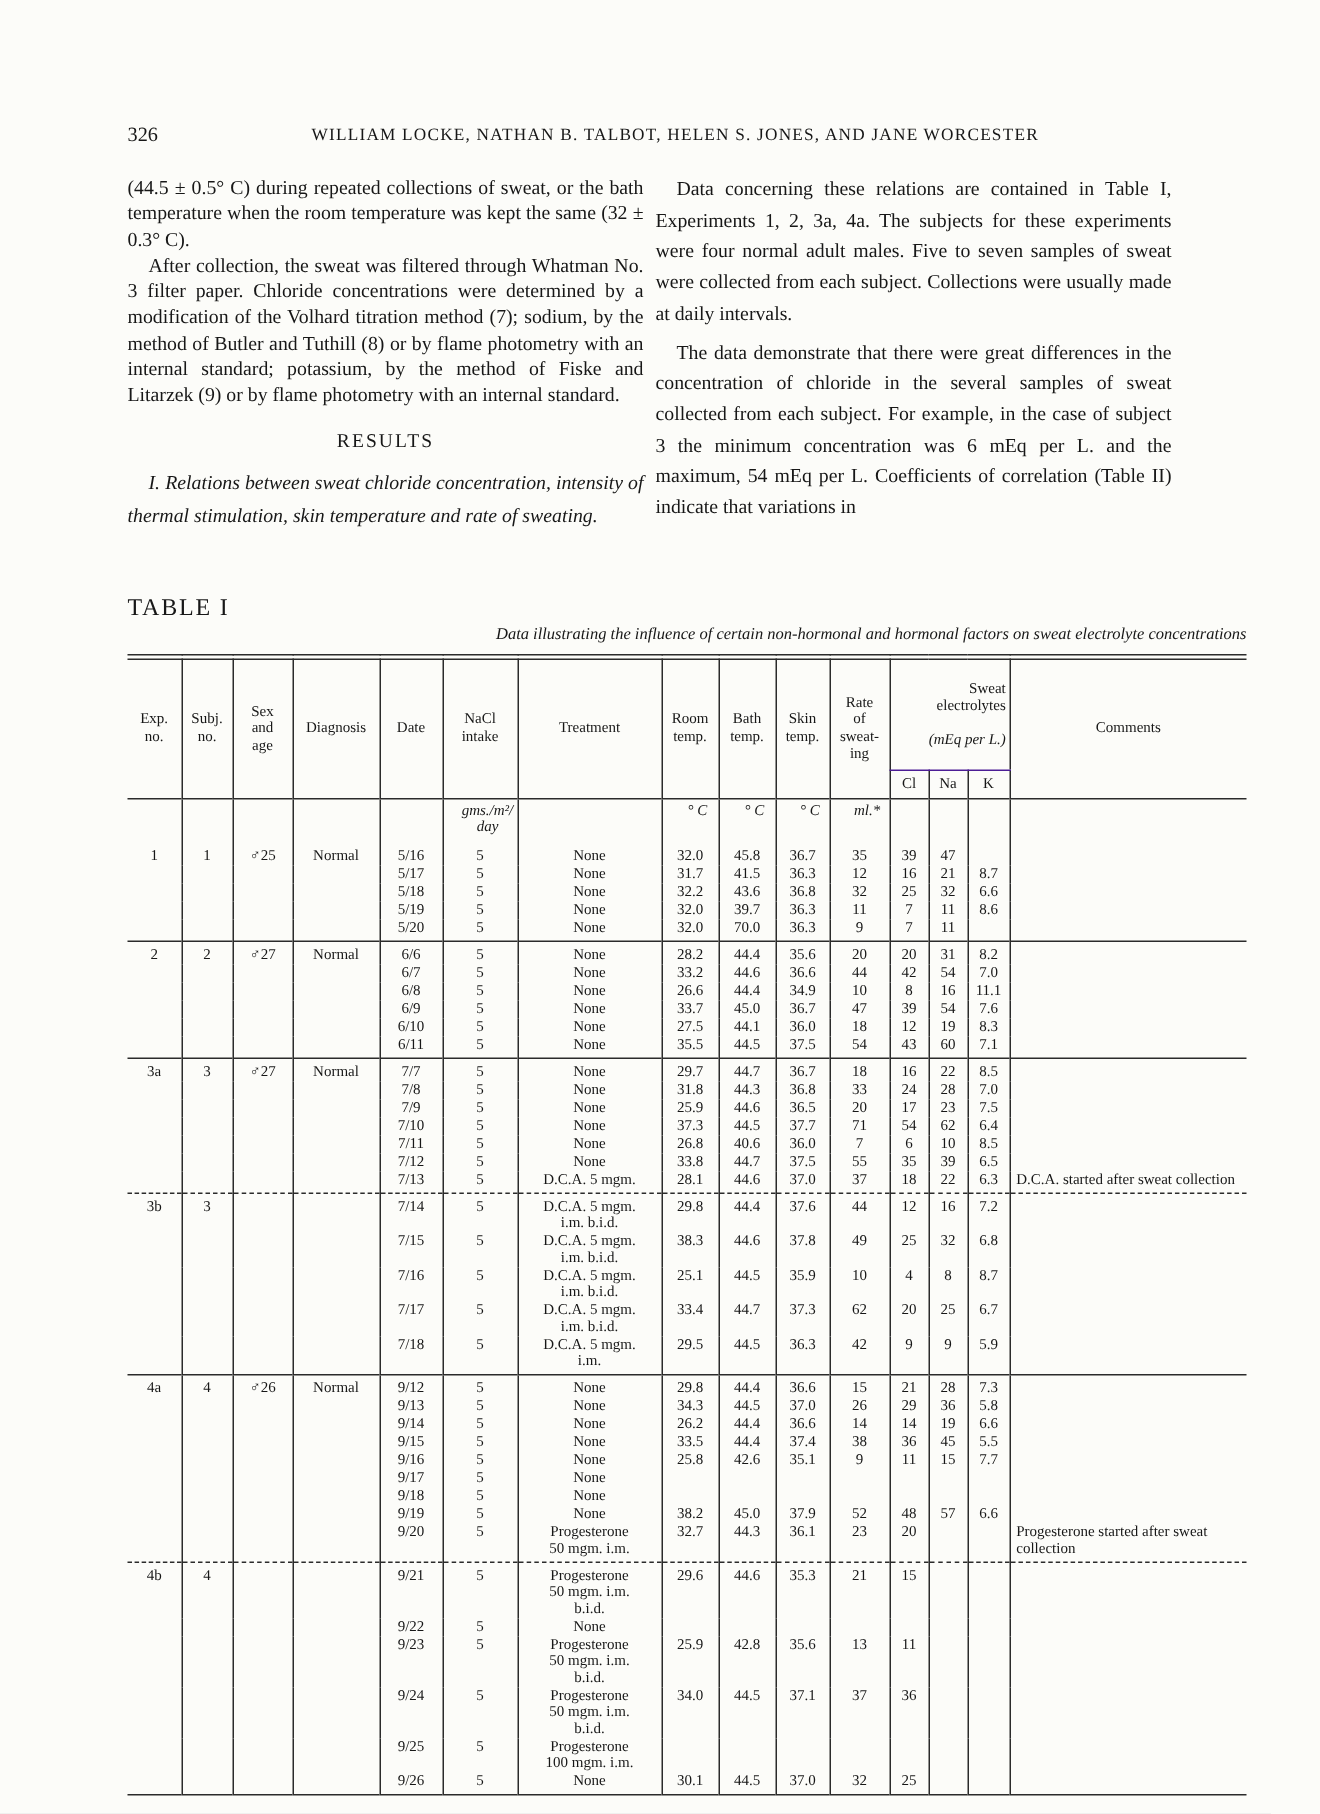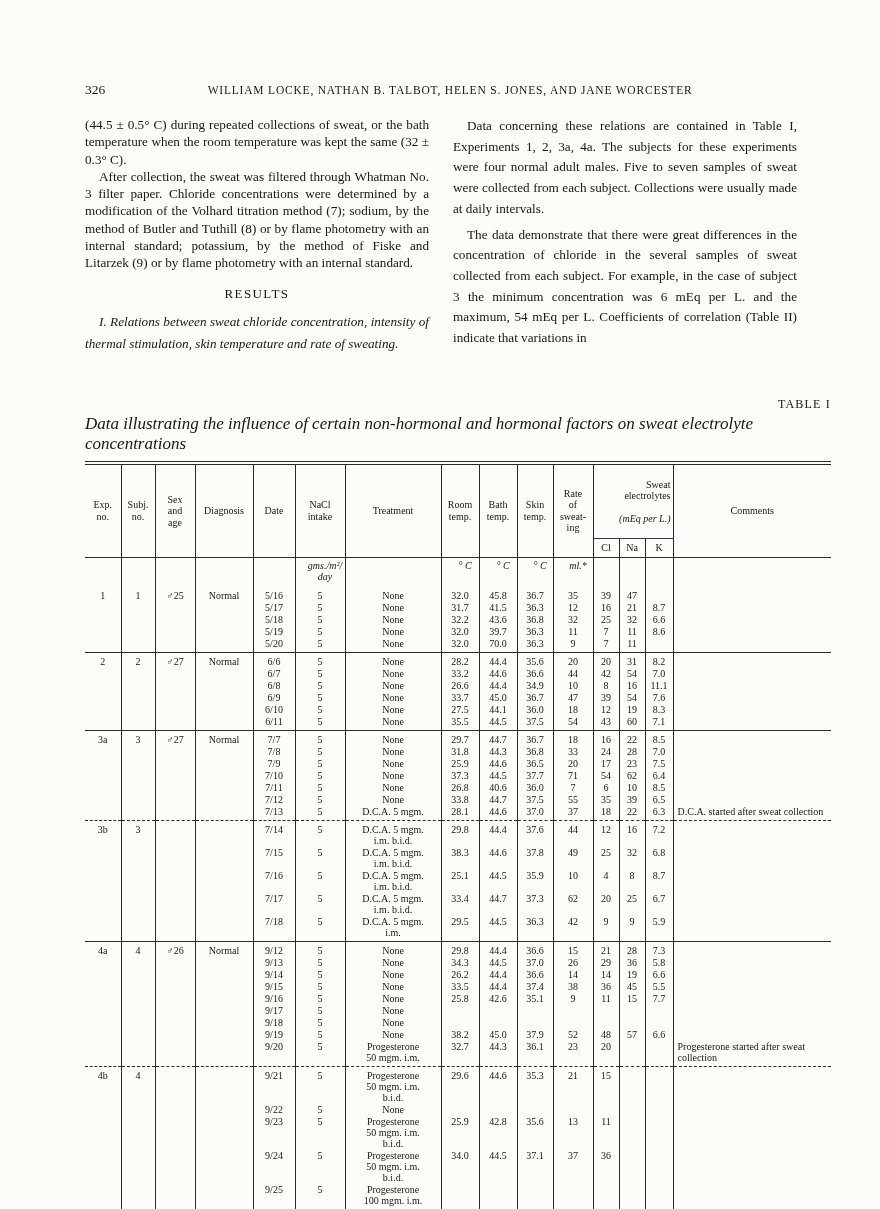--- a/index.html
+++ b/index.html
@@ -6,33 +6,33 @@
   .page {
     position:relative; width:880px; height:1209px; margin:0 auto;
     background:#fcfcf9; color:#171717; box-sizing:border-box;
     font-family:"Liberation Serif","DejaVu Serif","DejaVu Sans",serif;
     overflow:hidden;
   }
   .running-head { position:absolute; top:82px; left:85px; right:85px; display:flex; align-items:center; }
   .page-number { font-size:13.5px; }
   .authors { flex:1; text-align:center; font-size:11.5px; letter-spacing:0.8px; }
 
-  .columns { position:absolute; top:116px; left:85px; width:712px; display:flex; gap:24px; }
+  .columns { position:absolute; top:116px; left:85px; width:712px; display:flex; gap:8px; }
   .col { width:344px; font-size:13.2px; text-align:justify; }
   .col p { margin:0; }
   .left { line-height:17.3px; }
   .right { line-height:20.7px; }
   .indent { text-indent:14px; }
   .para-gap { margin-top:5px !important; }
   .results-heading { text-align:center; font-size:13px; letter-spacing:1.4px; margin:13px 0 9px 0; }
   .section-heading { font-style:italic; line-height:22.4px; }
 
   .table-block { position:absolute; top:397px; left:85px; width:746px; }
-  .table-label { text-align:right; font-size:12px; letter-spacing:1.2px; margin-bottom:2px; }
-  .table-caption { text-align:left; font-style:italic; font-size:17px; margin-bottom:7px; }
+  .table-label { text-align:left; font-size:16px; letter-spacing:1.2px; margin-bottom:2px; }
+  .table-caption { text-align:right; font-style:italic; font-size:11px; margin-bottom:7px; }
 
   table.data-table {
     width:746px; border-collapse:collapse; table-layout:fixed;
     border-top:4px double #2b2b2b; border-bottom:1px solid #2b2b2b;
     font-size:10px; line-height:11px;
   }
   th, td { padding:0 2px 1px 2px; vertical-align:top; text-align:center; white-space:pre-line; overflow:hidden; }
   th { font-weight:normal; }
   thead th { vertical-align:middle; padding:3px 2px; line-height:11.5px; }
   .c-subj,.c-sex,.c-diag,.c-date,.c-nacl,.c-treat,.c-room,.c-bath,.c-skin,.c-rate,.c-cl,.c-na,.c-k,.c-comm { border-left:1px solid #2b2b2b; }

